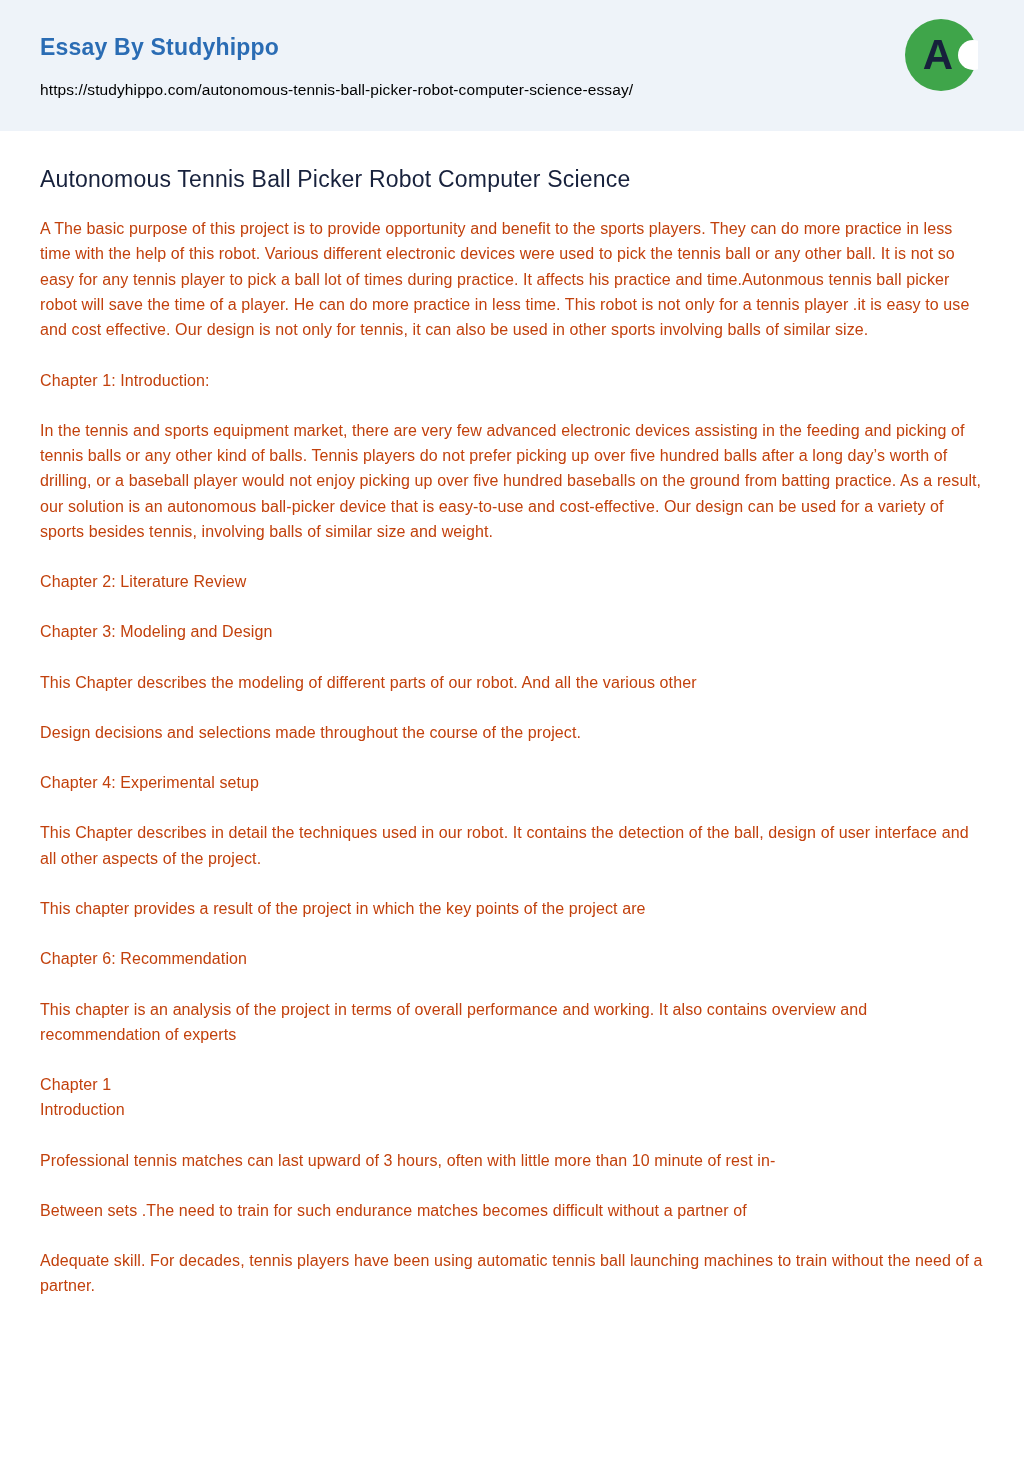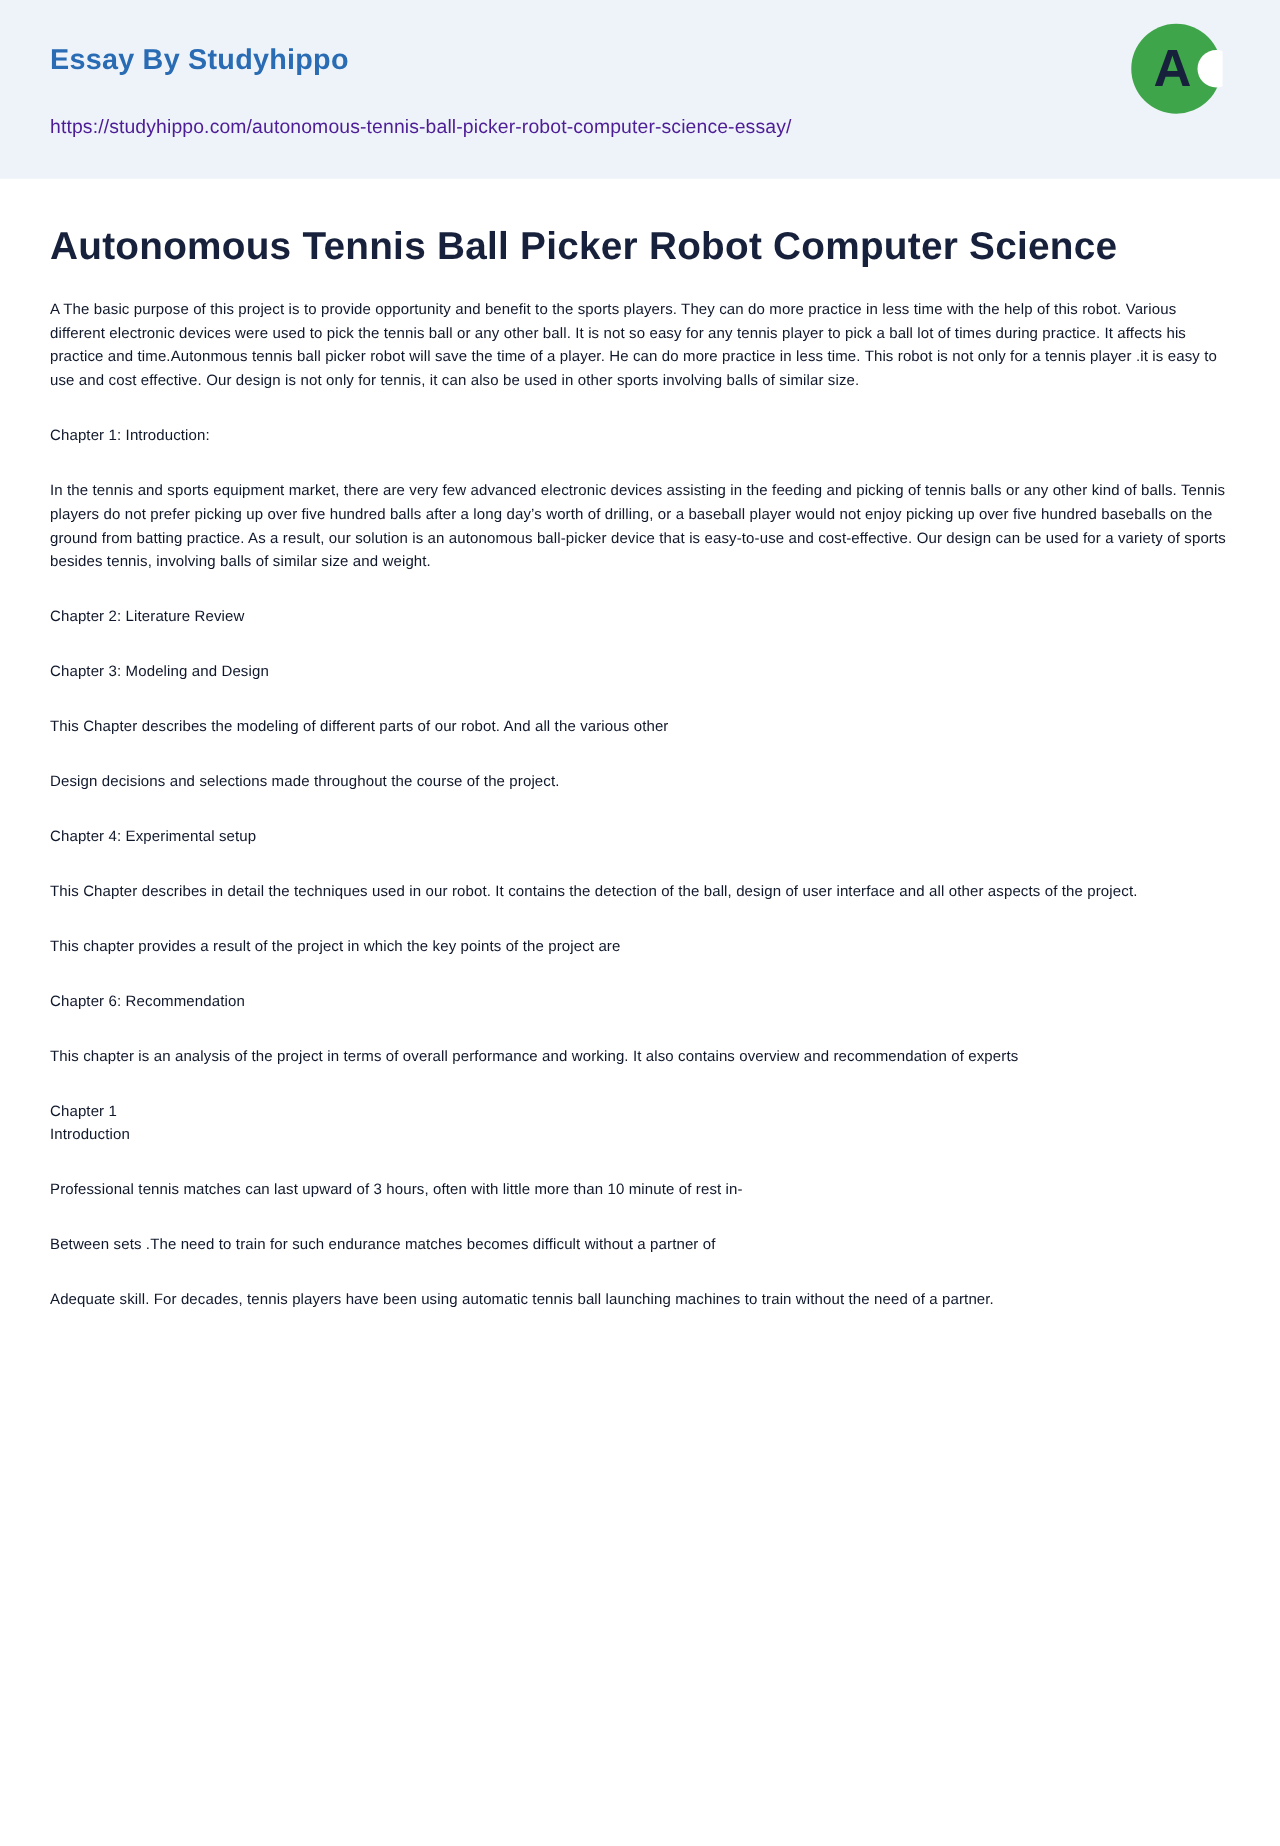--- a/index.html
+++ b/index.html
@@ -18,46 +18,46 @@
     padding: 34px 40px 32px 40px;
     position: relative;
   }
   .site-title {
     color: #2a6cb4;
     font-size: 23px;
     font-weight: 700;
     letter-spacing: 0.2px;
   }
   .site-url {
-    margin-top: 32px;
-    color: #4c1d95;
+    margin-top: 20px;
+    color: #000000;
     font-size: 15.5px;
     letter-spacing: 0.1px;
   }
   .logo {
     position: absolute;
     top: 18px;
     right: 46px;
     width: 74px;
     height: 74px;
   }
   .article {
     padding: 34px 40px 60px 40px;
   }
   .article-title {
     color: #17213c;
-    font-size: 31px;
+    font-size: 23px;
     line-height: 1.27;
-    font-weight: 700;
+    font-weight: 400;
     margin-bottom: 22px;
     letter-spacing: 0.2px;
   }
   .article-body p {
-    color: #0f172a;
-    font-size: 12px;
+    color: #c2410c;
+    font-size: 16px;
     line-height: 1.58;
     margin-bottom: 25px;
     white-space: pre-line;
     letter-spacing: 0.1px;
   }
 </style>
 </head>
 <body>
 
 <div class="page">

